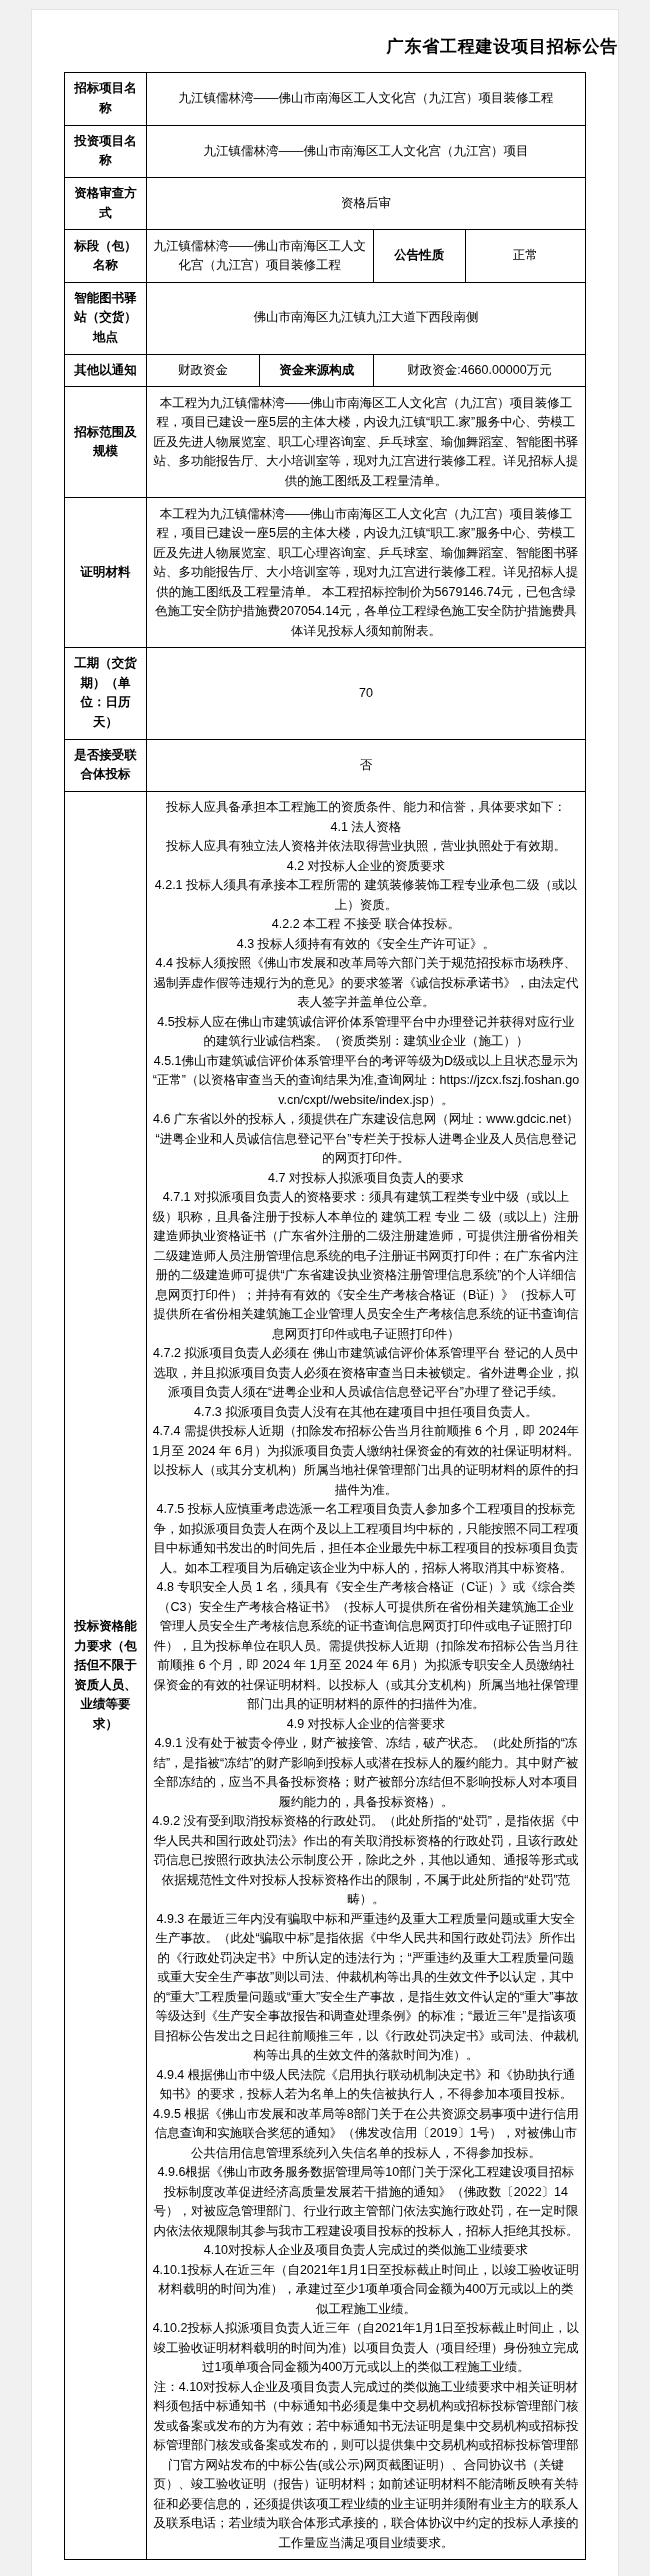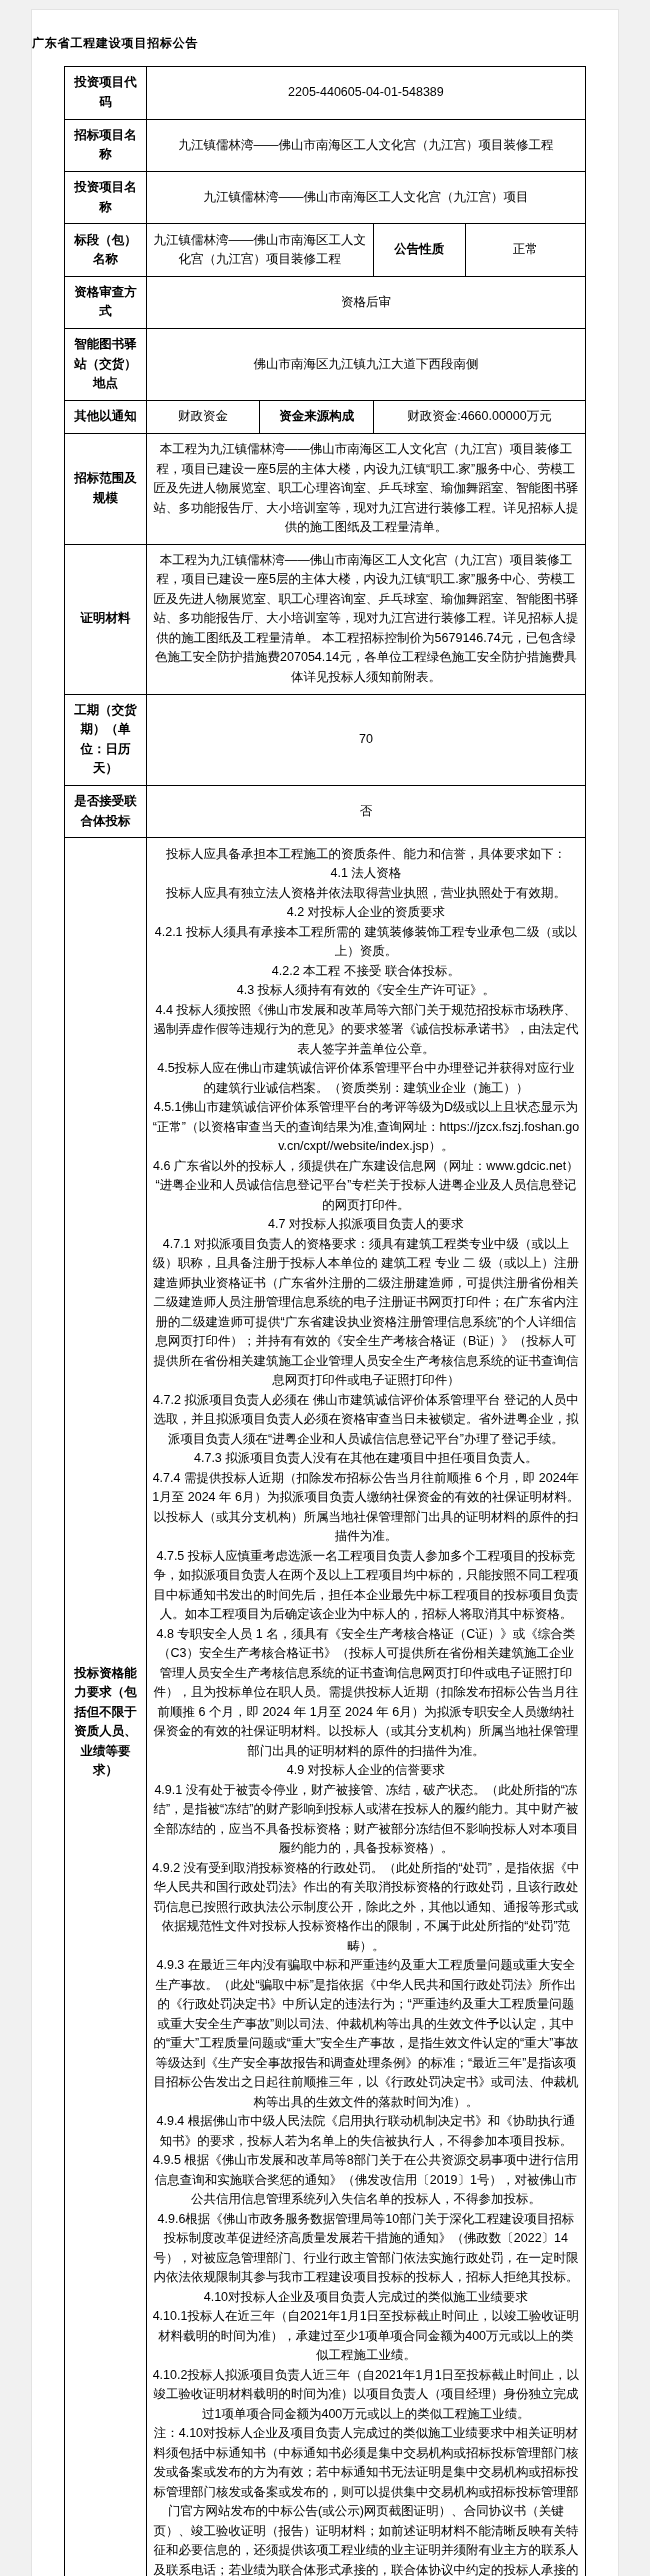--- a/index.html
+++ b/index.html
@@ -10,22 +10,22 @@
     width:650px;
   }
   .page-card{
     width:586px;
     margin:9.4px auto 11px auto;
     background:#fff;
     border:0.8px solid #e3e3e3;
     padding:17px 0 23.4px 0;
   }
   .page-title{
-    text-align:left;
-    font-size:12px;
+    text-align:right;
+    font-size:17px;
     font-weight:bold;
     letter-spacing:0.8px;
     margin:7.8px 0 14px 0;
   }
   table.notice{
     width:522px;
     margin:0 auto;
     border-collapse:collapse;
     table-layout:fixed;
   }
@@ -63,40 +63,36 @@
   <table class="notice">
     <colgroup>
       <col class="c1">
         <col class="c2">
         <col class="c3">
         <col class="c4">
         <col class="c5">
     </colgroup>
     <tbody>
       <tr>
-        <th>投资项目代码</th>
-        <td colspan="4">2205-440605-04-01-548389</td>
-      </tr>
-      <tr>
         <th>招标项目名称</th>
         <td colspan="4">九江镇儒林湾——佛山市南海区工人文化宫（九江宫）项目装修工程</td>
       </tr>
       <tr>
         <th>投资项目名称</th>
         <td colspan="4">九江镇儒林湾——佛山市南海区工人文化宫（九江宫）项目</td>
       </tr>
       <tr>
+        <th>资格审查方式</th>
+        <td colspan="4">资格后审</td>
+      </tr>
+      <tr>
         <th>标段（包）名称</th>
         <td colspan="2">九江镇儒林湾——佛山市南海区工人文化宫（九江宫）项目装修工程</td>
         <th>公告性质</th>
         <td>正常</td>
-      </tr>
-      <tr>
-        <th>资格审查方式</th>
-        <td colspan="4">资格后审</td>
       </tr>
       <tr>
         <th>智能图书驿站（交货）地点</th>
         <td colspan="4">佛山市南海区九江镇九江大道下西段南侧</td>
       </tr>
       <tr>
         <th>其他以通知</th>
         <td>财政资金</td>
         <th>资金来源构成</th>
         <td colspan="2">财政资金:4660.00000万元</td>

